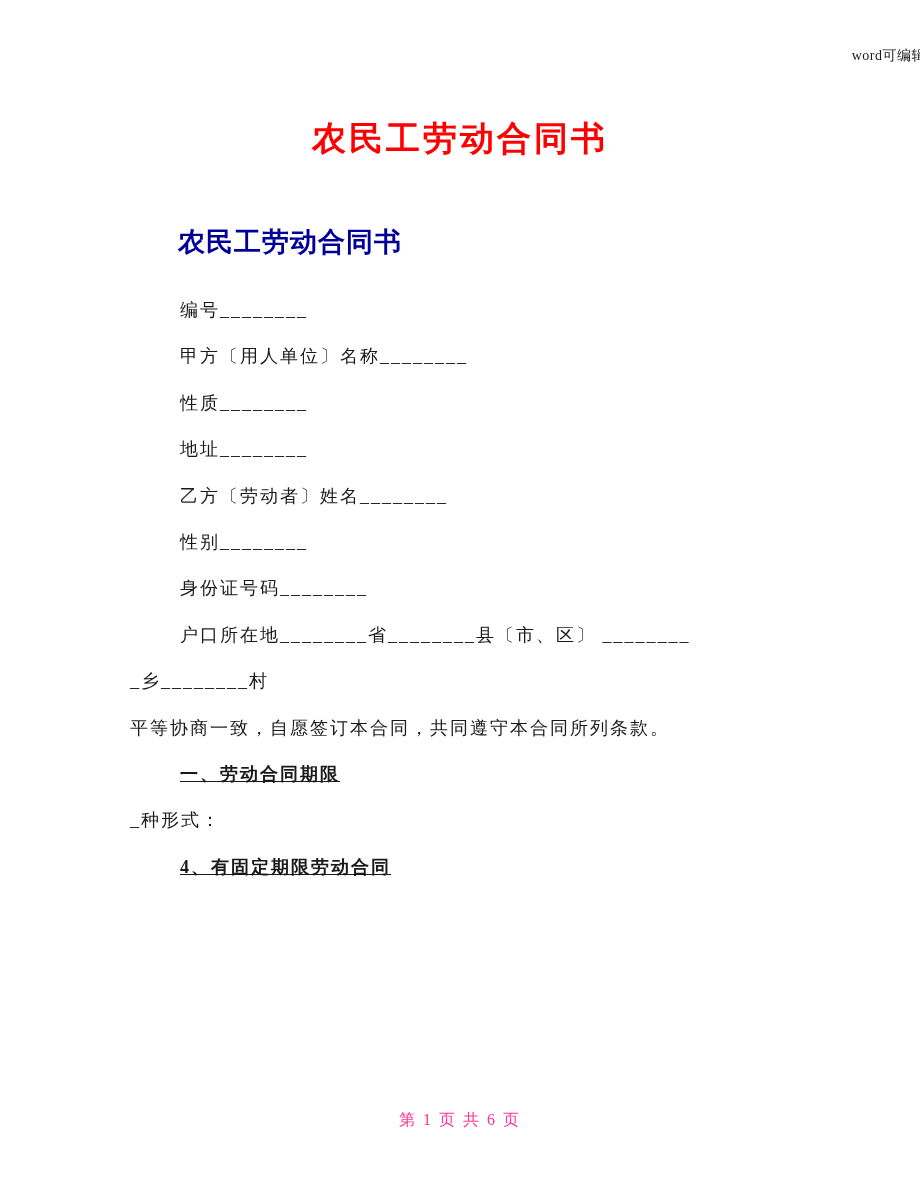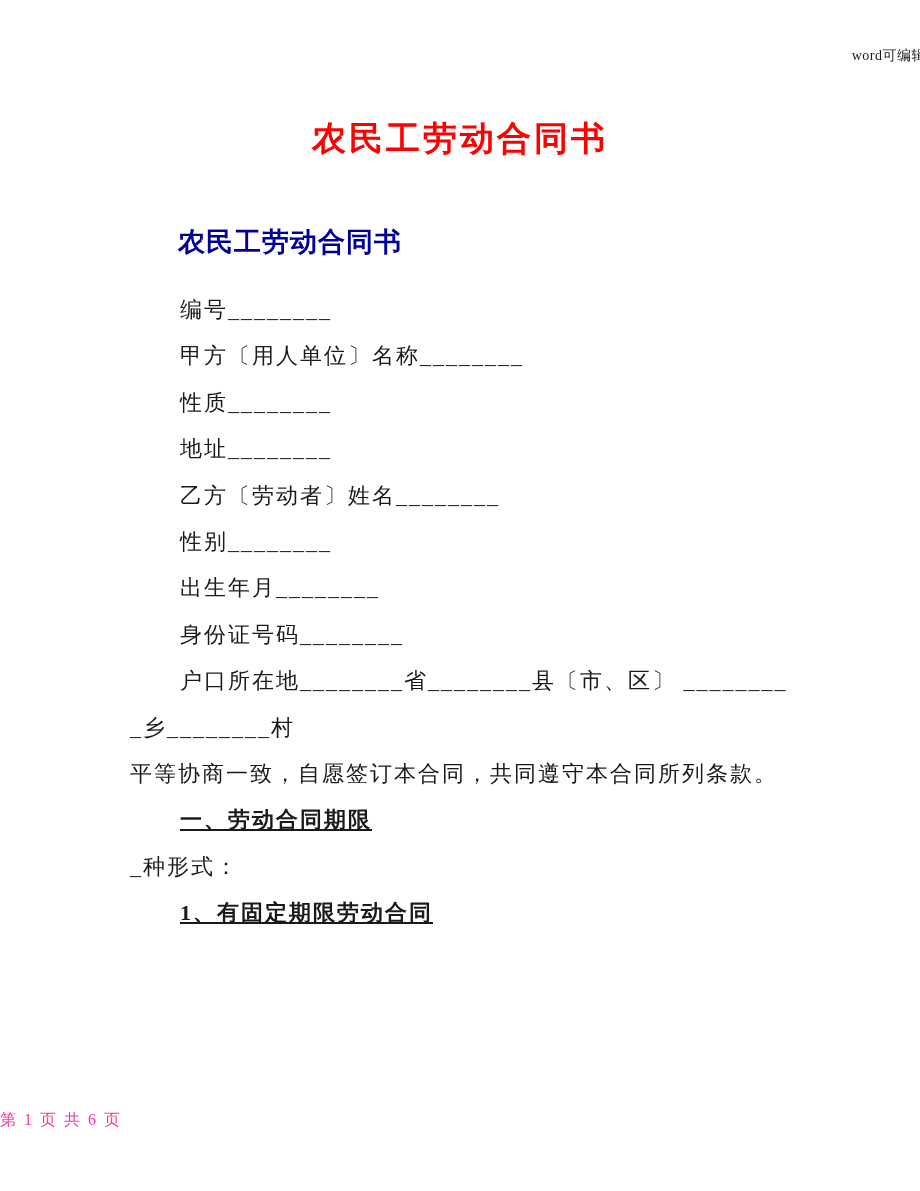--- a/index.html
+++ b/index.html
@@ -42,36 +42,37 @@
     font-weight: bold;
     color: #000099;
     font-family: "Liberation Sans", sans-serif;
     letter-spacing: 1px;
   }
   .doc-body {
     position: absolute;
     top: 287px;
     left: 130px;
     width: 660px;
-    font-size: 22px;
+    font-size: 18px;
     color: #1a1a1a;
     letter-spacing: 2px;
   }
   .line {
     height: 46.4px;
     line-height: 46.4px;
     white-space: nowrap;
   }
   .line.indent { padding-left: 50px; }
   .line.bold { font-weight: bold; text-decoration: underline; }
   .footer {
     position: absolute;
     top: 1110px;
     left: 0;
     width: 100%;
+    text-align: center;
     font-size: 16px;
     color: #FF3399;
     letter-spacing: 2px;
   }
 </style>
 </head>
 <body>
 
 <div class="watermark">word可编辑</div>
 
@@ -79,23 +80,22 @@
 
 <h2 class="sub-title" style="margin:0;">农民工劳动合同书</h2>
 
 <div class="doc-body">
   <div class="line indent">编号________</div>
   <div class="line indent">甲方〔用人单位〕名称________</div>
   <div class="line indent">性质________</div>
   <div class="line indent">地址________</div>
   <div class="line indent">乙方〔劳动者〕姓名________</div>
   <div class="line indent">性别________</div>
-  <div class="line indent">出生年月________</div>
   <div class="line indent">身份证号码________</div>
   <div class="line indent">户口所在地________省________县〔市、区〕 ________</div>
   <div class="line">_乡________村</div>
   <div class="line">平等协商一致，自愿签订本合同，共同遵守本合同所列条款。</div>
   <div class="line indent bold">一、劳动合同期限</div>
   <div class="line">_种形式：</div>
-  <div class="line indent bold">1、有固定期限劳动合同</div>
+  <div class="line indent bold">4、有固定期限劳动合同</div>
 </div>
 
 <div class="footer">第 1 页 共 6 页</div>
 
 </body></html>

